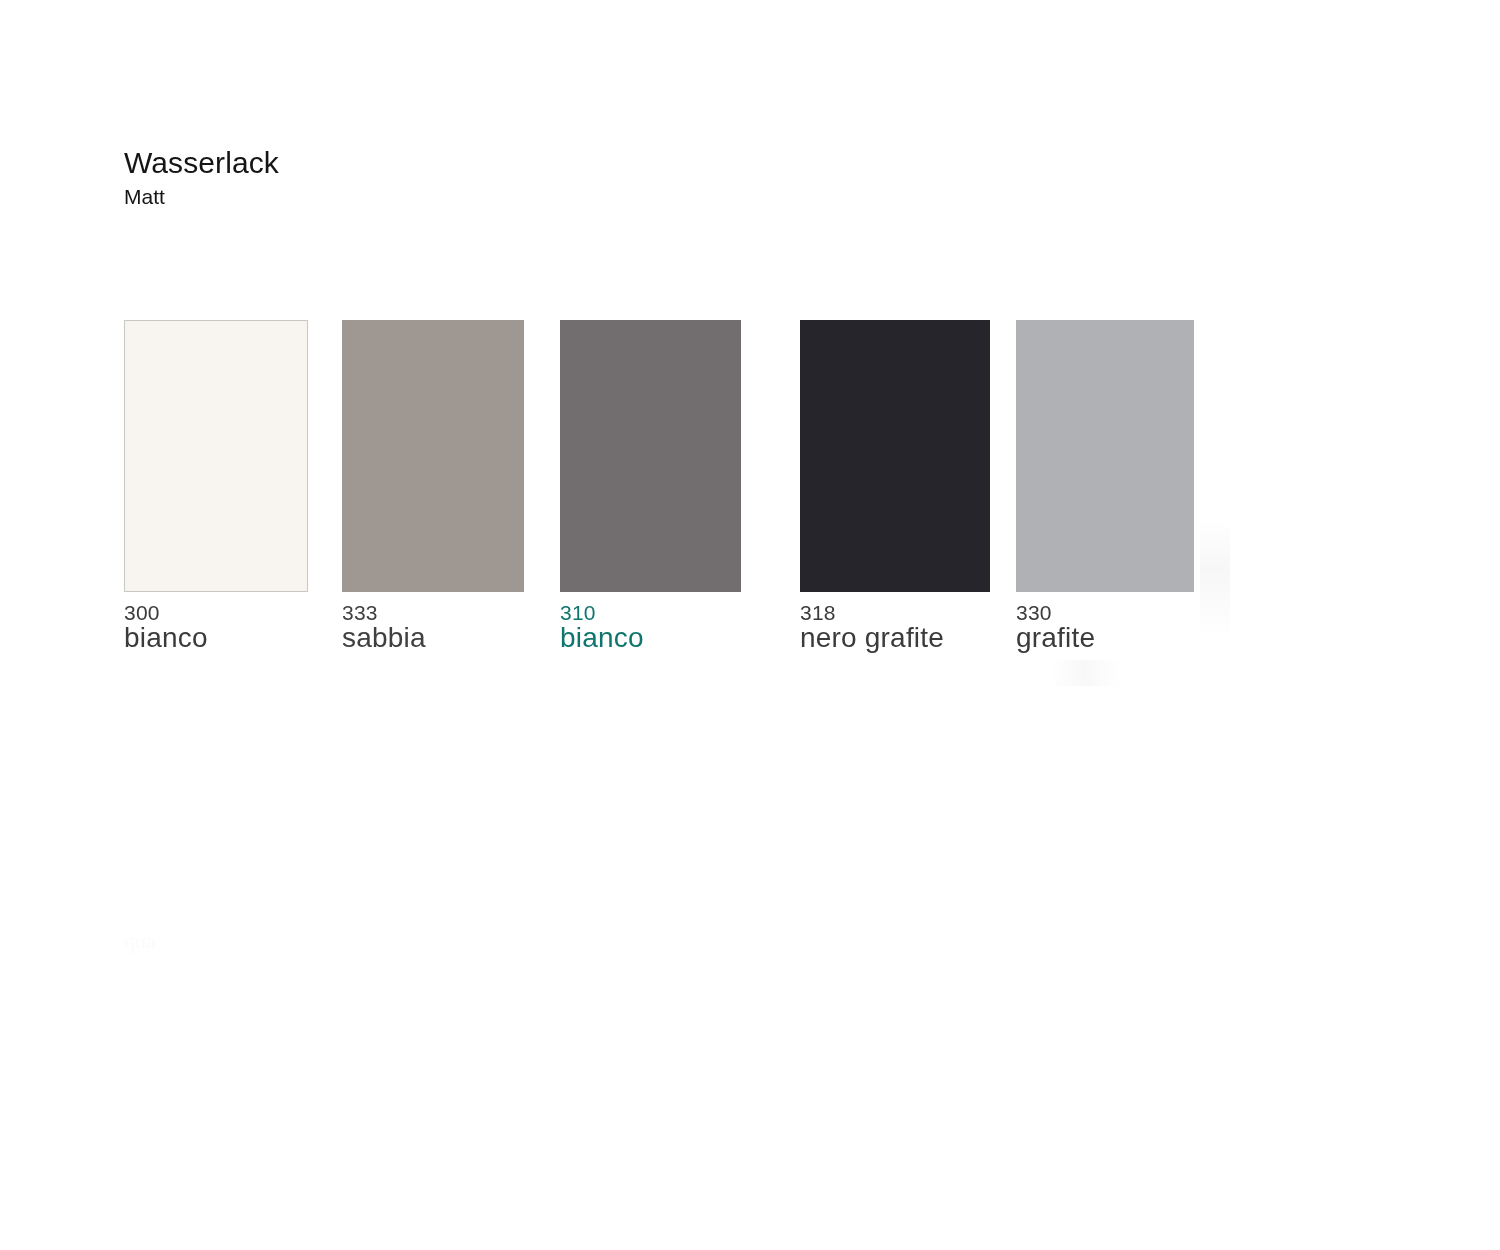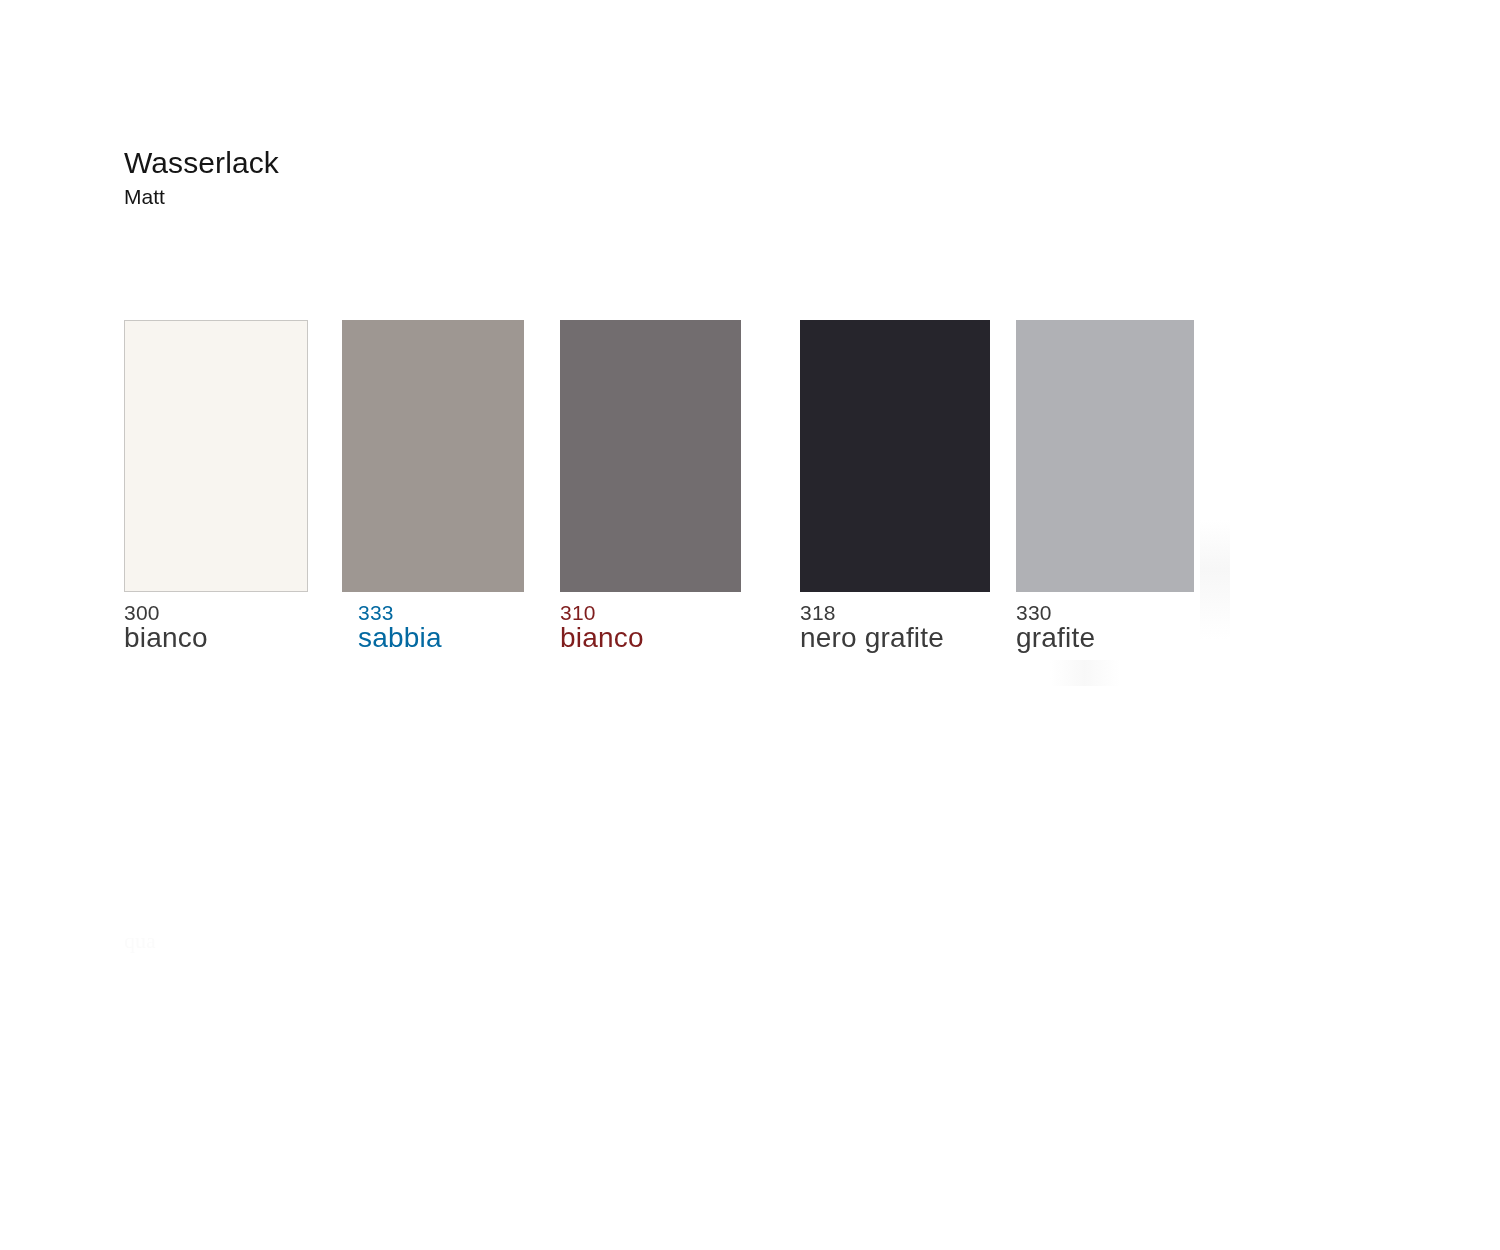--- a/index.html
+++ b/index.html
@@ -131,29 +131,29 @@
     <div class="swatch-item i0">
       <div class="swatch-chip bordered" style="background-color: rgb(248, 245, 240); border-color: rgb(201, 199, 196);"></div>
       <div class="swatch-caption" style="color: rgb(59, 59, 59);">
         <div class="swatch-code">300</div>
         <div class="swatch-name">bianco</div>
       </div>
     </div>
 
     <div class="swatch-item i1">
       <div class="swatch-chip" style="background-color: rgb(158, 151, 146);"></div>
-      <div class="swatch-caption" style="color: #0369a1; margin-left: 16px;">
+      <div class="swatch-caption" style="color: #404040;">
         <div class="swatch-code">333</div>
         <div class="swatch-name">sabbia</div>
       </div>
     </div>
 
     <div class="swatch-item i2">
       <div class="swatch-chip" style="background-color: rgb(114, 109, 111);"></div>
-      <div class="swatch-caption" style="color: #7f1d1d;">
+      <div class="swatch-caption" style="color: #0f766e;">
         <div class="swatch-code">310</div>
         <div class="swatch-name">bianco</div>
       </div>
     </div>
 
     <div class="swatch-item i3">
       <div class="swatch-chip" style="background-color: rgb(38, 37, 44);"></div>
       <div class="swatch-caption" style="color: rgb(59, 59, 59);">
         <div class="swatch-code">318</div>
         <div class="swatch-name">nero grafite</div>

